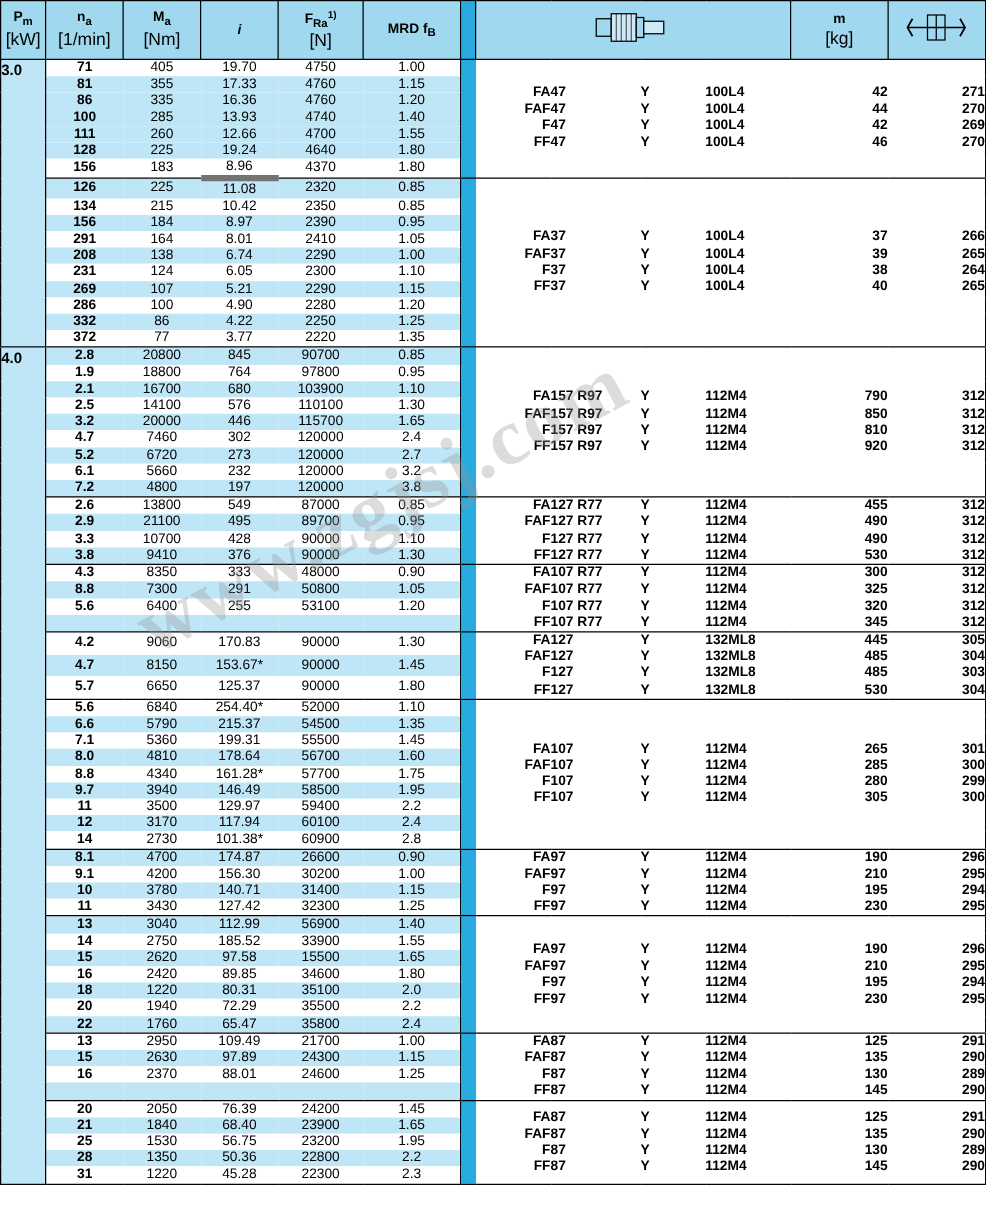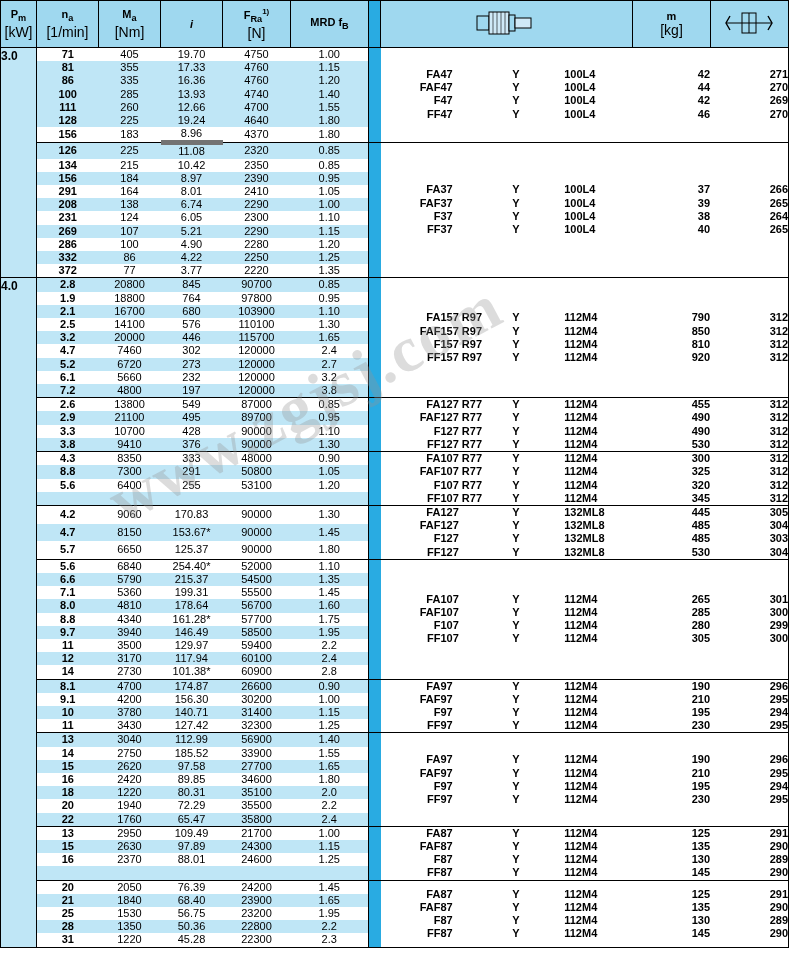--- a/index.html
+++ b/index.html
@@ -819,21 +819,21 @@
           <td class="cellnum na white">14</td>
           <td class="cellnum white">2750</td>
           <td class="cellnum white">185.52</td>
           <td class="cellnum white">33900</td>
           <td class="cellnum white sepR">1.55</td>
         </tr>
         <tr>
           <td class="cellnum na blue">15</td>
           <td class="cellnum blue">2620</td>
           <td class="cellnum blue">97.58</td>
-          <td class="cellnum blue">27700</td>
+          <td class="cellnum blue">15500</td>
           <td class="cellnum blue sepR">1.65</td>
         </tr>
         <tr>
           <td class="cellnum na white">16</td>
           <td class="cellnum white">2420</td>
           <td class="cellnum white">89.85</td>
           <td class="cellnum white">34600</td>
           <td class="cellnum white sepR">1.80</td>
         </tr>
         <tr>

